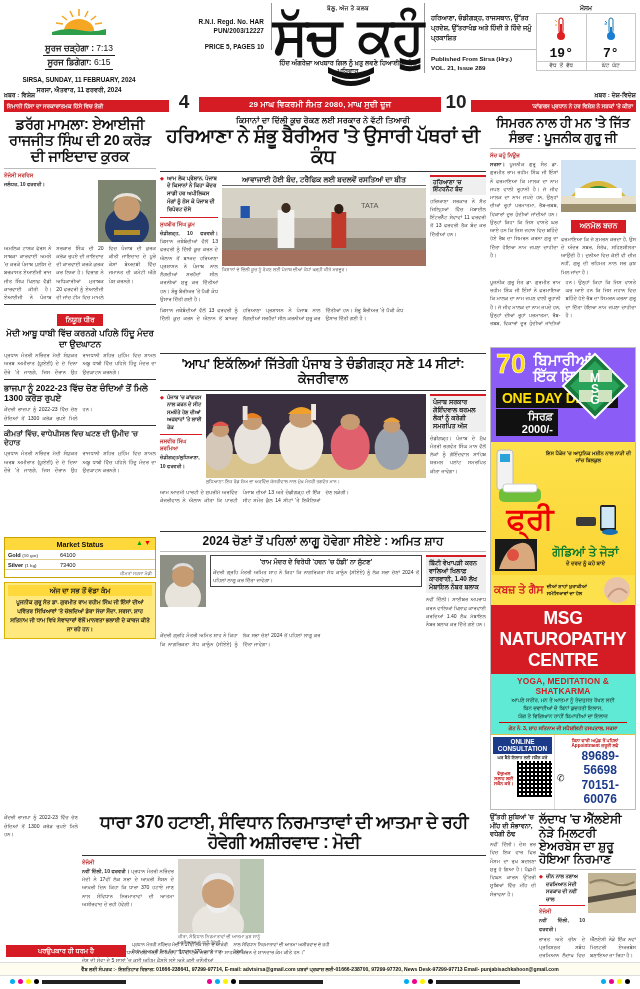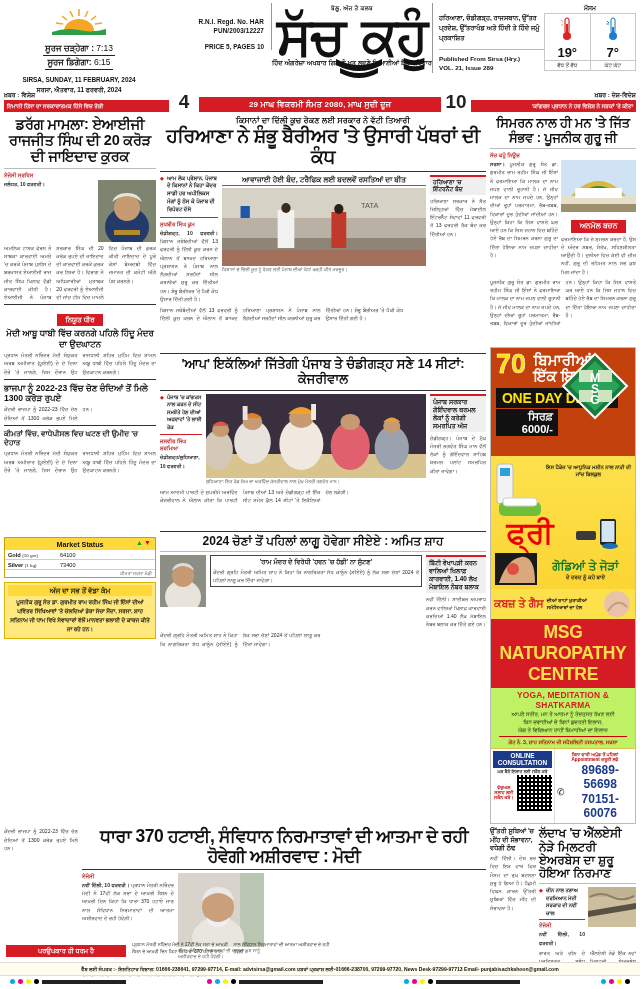--- a/index.html
+++ b/index.html
@@ -29,21 +29,21 @@
   .mh-center { flex:1; text-align:center; position:relative; padding-top:2px; }
   .mh-kicker { font-size:5.8px; font-weight:bold; letter-spacing:.3px; }
   .mh-title { font-size:52px; font-weight:bold; line-height:.95; letter-spacing:-1px; font-family:"DejaVu Sans", sans-serif; }
   .mh-tag { font-size:6.6px; font-weight:bold; margin-top:-2px; }
   .waves { position:absolute; right:48px; bottom:-12px; width:50px; height:22px; }
 
   .mh-rightinfo { width:112px; padding-top:10px; padding-left:6px; border-left:1px solid #999; font-size:6.6px; line-height:1.55; }
   .mh-rightinfo .langs { font-weight:bold; }
   .mh-rightinfo .pub { margin-top:5px; padding-top:4px; border-top:1px solid #bbb; font-weight:bold; font-size:6.2px; }
 
-  .mh-weather { width:92px; text-align:center; padding-top:2px; }
+  .mh-weather { width:100px; text-align:center; padding-top:2px;font-family:Liberation Mono, monospace; }
   .mh-weather .wlabel { font-size:6px; font-weight:bold; }
   .mh-weather .wbox { display:flex; border:1px solid #c9c9c9; margin-top:1px; }
   .mh-weather .wcell { flex:1; padding:2px 0 1px 0; }
   .mh-weather .wcell + .wcell { border-left:1px solid #c9c9c9; }
   .mh-weather .temp { font-size:13px; font-weight:bold; line-height:1.1; }
   .mh-weather .wsub { font-size:5.4px; border-top:1px solid #c9c9c9; padding-top:1px; }
   .thermo { width:14px; height:26px; margin:0 auto; }
 
   
   .skyline { display:flex; align-items:flex-end; height:26px; margin-top:1px; }
@@ -97,32 +97,32 @@
   
   .market { border:1px solid #c8a200; margin-top:4px; }
   .market-h { background:#ffd93b; text-align:center; font-size:7.2px; font-weight:bold; padding:1.5px; position:relative; }
   .market-r { display:flex; font-size:5.6px; padding:1.5px 3px; border-bottom:1px solid #e3d090; background:#fff; }
   .market-r .k { width:52px; font-weight:bold; }
   .market-r .u { font-size:4.4px; color:#666; }
   .market-f { font-size:4.6px; text-align:right; padding:1px 3px; color:#555; }
 
   
   .ad { margin-top:3px; border:1px solid #bbb; overflow:hidden; position:relative; background:#fde14c; }
-  .ad-top { background:#c2410c; padding:4px 5px 19px 5px; position:relative; min-height:62px; }
+  .ad-top { background:#8b5cf6; padding:4px 5px 5px 5px; position:relative; min-height:62px; }
   .ad-70 { font-size:27px; font-weight:bold; color:#ffe000; line-height:.9; display:inline-block; vertical-align:top;
            -webkit-text-stroke:.5px #fff; }
   .ad-h1 { display:inline-block; color:#fff; font-size:15px; font-weight:bold; line-height:1.05; padding-left:3px; }
   .ad-onedaybg { background:#111; display:inline-block; padding:1px 6px; margin-top:3px; }
   .ad-onedaytxt { color:#ffe000; font-size:14px; font-weight:bold; letter-spacing:-.3px; }
   .ad-price { background:#111; color:#fff; font-size:11px; font-weight:bold; padding:1px 5px; display:inline-block; }
   .msg-diamond { position:absolute; right:6px; top:4px; width:68px; height:68px; }
   .ad-mid { background:linear-gradient(180deg,#fde14c,#fbd534); padding:4px; position:relative; min-height:120px; }
   .ad-free { font-size:30px; font-weight:bold; color:#e00; text-align:center; }
-  .msg-centre { background:#d51b23; color:#fde047; font-size:17.5px; font-weight:bold; text-align:center; padding:3px 5px; letter-spacing:-.3px; }
-  .yoga { background:#bef264; text-align:center; padding:2px; }
+  .msg-centre { background:#d51b23; color:#ffffff; font-size:17.5px; font-weight:bold; text-align:center; padding:3px 5px; letter-spacing:-.3px; }
+  .yoga { background:#5eead4; text-align:center; padding:2px; }
   .yoga-h { font-size:8.4px; font-weight:bold; color:#d51b23; letter-spacing:.2px; }
   .yoga-s { font-size:5.4px; line-height:1.5; }
   .phone { font-size:12px; font-weight:bold; color:#1b3a8a; line-height:1.2; }
   .qr { width:36px; height:36px; background:
         repeating-linear-gradient(0deg,#000 0 2px,#fff 2px 4px),
         repeating-linear-gradient(90deg,#000 0 2px,transparent 2px 4px);
         background-blend-mode:multiply; }
   .onlinecons { background:#1b3a8a; color:#fff; font-size:6.4px; font-weight:bold; text-align:center; padding:1.5px; }
 
   
@@ -469,21 +469,21 @@
         <div class="ad-top">
           <span class="ad-70">70</span>
           <span class="ad-h1">
             <span>ਬਿਮਾਰੀਆਂ</span><br>
             <span>ਇੱਕ ਇਲਾਜ</span>
           </span>
           <div class="ad-onedaybg">
             <span class="ad-onedaytxt">ONE DAY DETOX</span>
           </div>
           <div style="text-align:right;margin-top:1px;margin-right:72px">
-            <span class="ad-price">ਸਿਰਫ਼ 6000/-</span>
+            <span class="ad-price">ਸਿਰਫ਼ 2000/-</span>
           </div>
           <svg class="msg-diamond" viewBox="0 0 68 68">
             <polygon points="34,2 66,34 34,66 2,34" fill="#1a7a3c" stroke="#fff" stroke-width="2"></polygon>
             <polygon points="34,9 59,34 34,59 9,34" fill="#2aa35a"></polygon>
             <rect x="18" y="18" width="14" height="12" fill="#cfe3c0"></rect>
             <rect x="37" y="18" width="14" height="12" fill="#cfe3c0"></rect>
             <rect x="18" y="38" width="14" height="12" fill="#cfe3c0"></rect>
             <rect x="37" y="38" width="14" height="12" fill="#cfe3c0"></rect>
             <text x="34" y="30" text-anchor="middle" font-size="12" fill="#fff" font-weight="bold" font-family="sans-serif">M</text>
             <text x="34" y="41" text-anchor="middle" font-size="12" fill="#fff" font-weight="bold" font-family="sans-serif">S</text>

